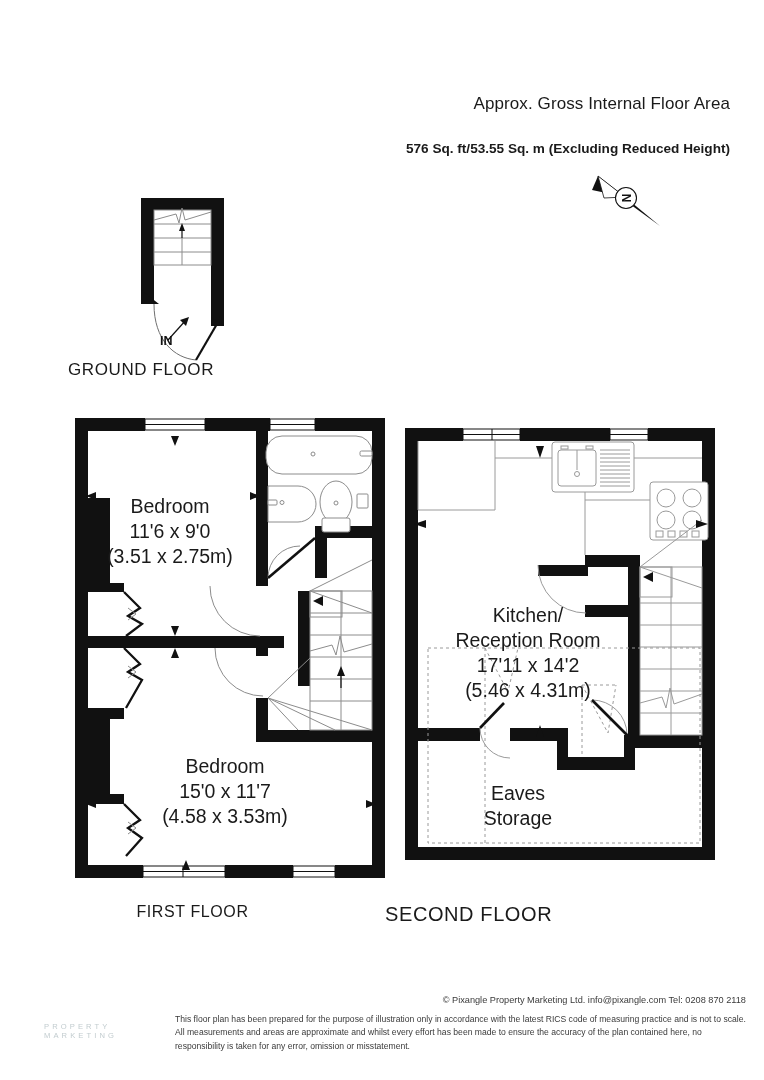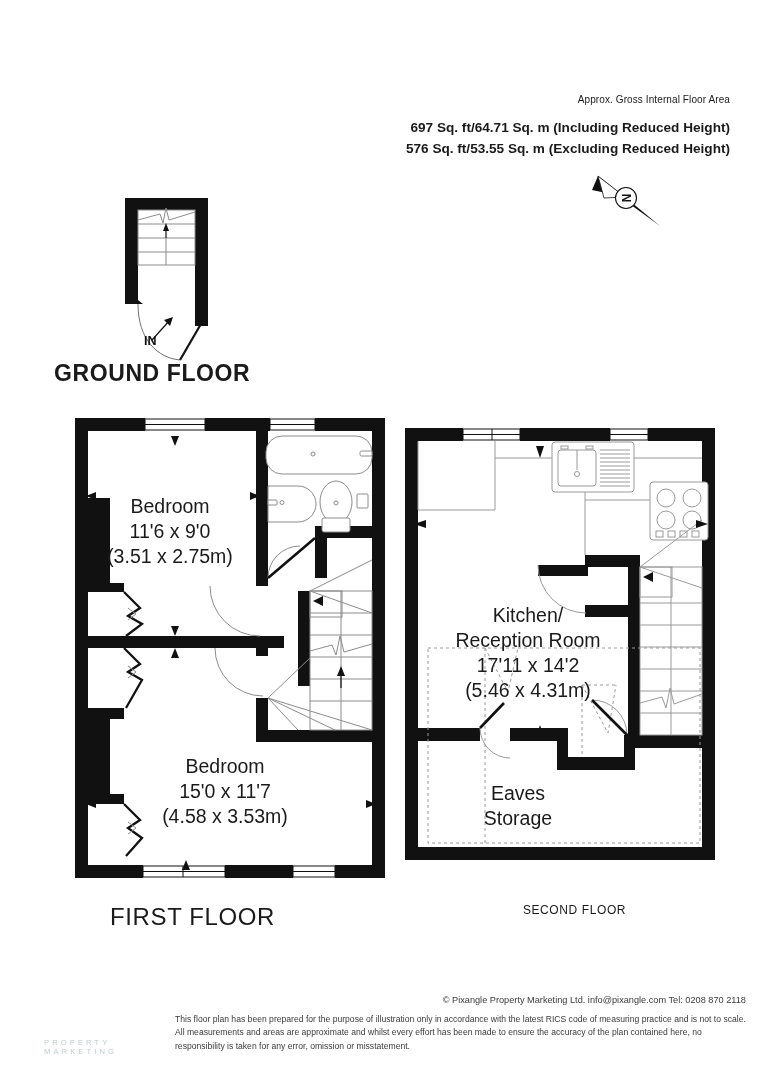--- a/index.html
+++ b/index.html
@@ -30,21 +30,21 @@
     top: 56px;
     font-size: 19.5px;
     font-weight: bold;
     letter-spacing: 0.4px;
     white-space: nowrap;
   }
   #plan-subtitle {
     position: absolute;
     right: 34px;
     top: 94px;
-    font-size: 10px;
+    font-size: 17px;
     font-weight: normal;
     letter-spacing: 0.1px;
     white-space: nowrap;
   }
   #area-including {
     position: absolute;
     right: 34px;
     top: 120px;
     font-size: 13.6px;
     font-weight: bold;
@@ -65,32 +65,32 @@
     top: 168px;
     width: 90px;
     height: 62px;
   }
 
   
   .floorplan-svg { display: block; }
 
   #ground-floor-block {
     position: absolute;
-    left: 60px;
+    left: 76px;
     top: 190px;
     width: 260px;
     height: 200px;
   }
   #ground-floor-label {
     position: absolute;
-    left: 54px;
+    left: 68px;
     top: 360px;
-    font-size: 23px;
+    font-size: 17px;
     letter-spacing: 0.6px;
-    font-weight: 700;
+    font-weight: 400;
   }
 
   #first-floor-block {
     position: absolute;
     left: 70px;
     top: 408px;
     width: 320px;
     height: 480px;
   }
   #second-floor-block {
@@ -101,30 +101,29 @@
     height: 480px;
     text-decoration: underline;
   }
 
   #first-floor-label {
     position: absolute;
     left: 0px;
     top: 903px;
     width: 385px;
     text-align: center;
-    font-size: 24px;
+    font-size: 16px;
     letter-spacing: 0.6px;
   }
   #second-floor-label {
     position: absolute;
     left: 385px;
     top: 903px;
     width: 379px;
-    text-align: center;
-    font-size: 12px;
+    font-size: 20px;
     letter-spacing: 0.6px;
   }
 
   
 
   
   #footer {
     position: absolute;
     left: 0;
     top: 985px;
@@ -164,32 +163,31 @@
   }
   #logo-word .x-big {
     font-size: 30px;
     color: #8d9ba0;
   }
   #logo-tag {
     font-family: "Liberation Sans", sans-serif;
     font-size: 7.6px;
     letter-spacing: 3.1px;
     color: #c2cccf;
-    margin-top: 20px;
+    margin-top: 4px;
   }
 </style>
 </head>
 <body>
 
 <div id="header">
 
 
   <div id="plan-subtitle">Approx. Gross Internal Floor Area</div>
 
-  <div id="area-including">697 Sq. ft/64.71 Sq. m (Including Reduced Height)</div>
 
   <div id="area-excluding">576 Sq. ft/53.55 Sq. m (Excluding Reduced Height)</div>
 
   <svg id="compass" viewBox="0 0 90 62">
 
     <polygon points="18,8 45,29 80,58 47,34" fill="#111111"></polygon>
     <polygon points="18,8 45,29 12,22" fill="#111111"></polygon>
     <polygon points="18,8 24,30 45,29" fill="#ffffff" stroke="#111111" stroke-width="0.8"></polygon>
     <circle cx="46" cy="30" r="10.5" fill="#ffffff" stroke="#111111" stroke-width="1.1"></circle>
     <text x="46" y="30" font-family="Liberation Sans, sans-serif" font-size="12" font-weight="bold" fill="#111111" text-anchor="middle" dominant-baseline="central" transform="rotate(90 46 30)">N</text>

